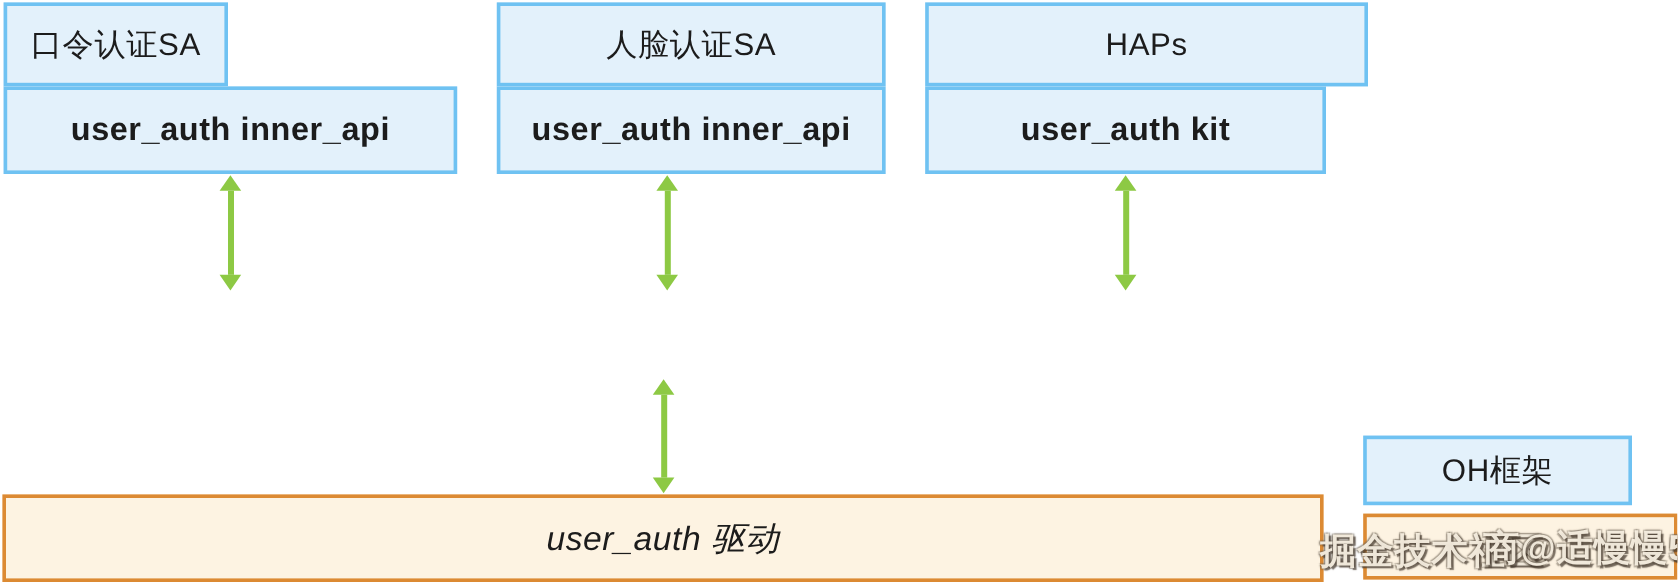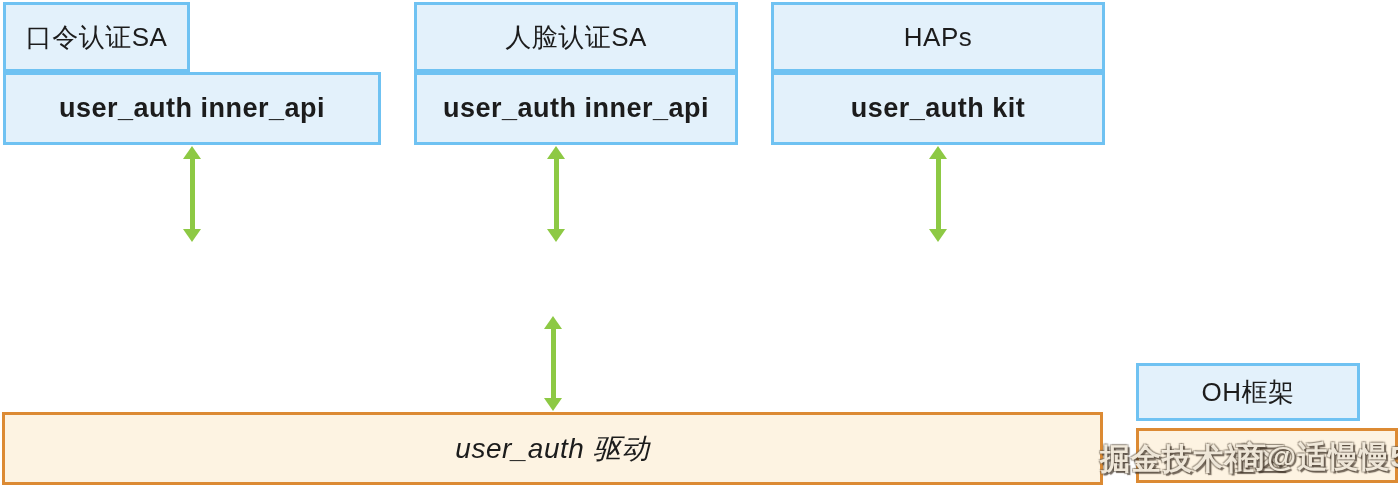--- a/index.html
+++ b/index.html
@@ -25,21 +25,21 @@
   .node.orange{
     background:var(--driver-fill);border:3px solid var(--driver-border);
     font-size:28px;
   }
   
   .n-pwd    {left:3px;   top:2px;   width:187px; height:70px;}
   .n-face   {left:193px; top:2px;   width:188px; height:70px;}
   .n-innerL {left:3px;   top:72px;  width:378px; height:73px;}
   .n-mgmt   {left:414px; top:2px;   width:324px; height:70px;}
   .n-innerM {left:414px; top:72px;  width:324px; height:73px;}
-  .n-haps   {left:771px; top:2px;   width:334px; height:70px;}
+  .n-haps   {left:771px; top:2px;   width:369px; height:70px;}
   .n-kit    {left:771px; top:72px;  width:334px; height:73px;}
   .n-band   {left:3px;   top:243px; width:1104px;height:72px; font-size:28px;}
   .n-driver {left:2px;   top:412px; width:1101px;height:73px;font-style:italic;}
   .n-oh     {left:1136px;top:363px; width:224px; height:58px;}
   .n-blank  {left:1136px;top:428px; width:262px; height:55px;}
   
   .arrow{
     position:absolute;width:18px;
     display:flex;flex-direction:column;align-items:center;
   }

